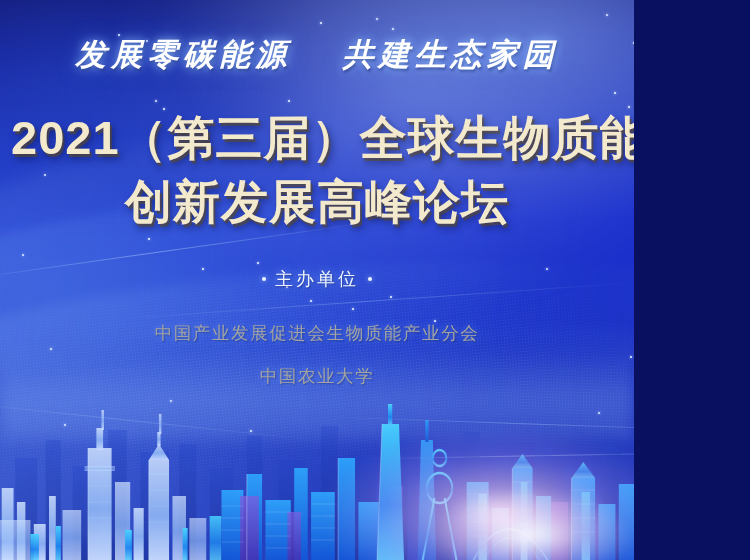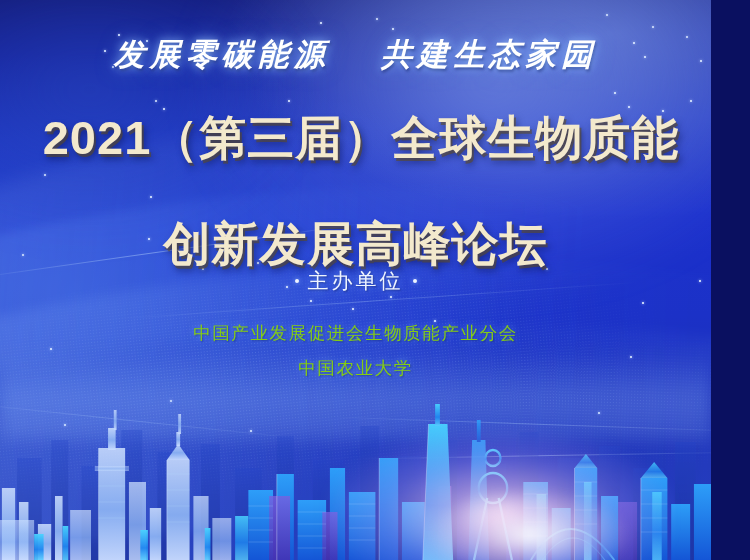--- a/index.html
+++ b/index.html
@@ -2,21 +2,21 @@
 <html><head>
 <meta charset="utf-8">
 <style>
   html, body {
     margin: 0;
     padding: 0;
     background: #0a1060;
   }
   #poster {
     position: relative;
-    width: 711px;
+    width: 634px;
     height: 560px;
     overflow: hidden;
     font-family: "Liberation Sans", "DejaVu Sans", sans-serif;
     background: #1422a8;
     user-select: none;
   }
 
   
   .bg-base {
     position: absolute;
@@ -191,26 +191,26 @@
     font-weight: 900;
     font-size: 47px;
     letter-spacing: 1px;
     line-height: 1.0;
     white-space: nowrap;
     text-shadow:
       2px 3px 0 rgba(96,74,24,.55),
       3px 5px 7px rgba(10,18,80,.55);
   }
   .title-1 { top: 114px; margin-left: 11px; }
-  .title-2 { top: 178px; margin-top: 42px; }
+  .title-2 { top: 178px; }
 
   .subhead {
     position: absolute;
     top: 267px; left: 0; right: 0;
-    font-size: 21px;
+    font-size: 18px;
     font-weight: 500;
     letter-spacing: 3px;
     color: #eef4ff;
     text-shadow: 0 0 8px rgba(120,170,255,.75), 1px 1px 2px rgba(10,20,90,.6);
     white-space: nowrap;
   }
   .subhead .dot {
     display: inline-block;
     width: 4px; height: 4px;
     border-radius: 50%;
@@ -219,26 +219,26 @@
     margin: 0 9px 3px;
     box-shadow: 0 0 5px rgba(160,200,255,.9);
   }
 
   .org {
     position: absolute;
     left: 0; right: 0;
     font-size: 17.5px;
     font-weight: 400;
     letter-spacing: 1.6px;
-    color: #84cc16;
+    color: #a3a3a3;
     text-shadow: 0 0 7px rgba(110,165,255,.7), 1px 1px 2px rgba(10,20,90,.55);
     white-space: nowrap;
   }
   .org-1 { top: 321px; }
-  .org-2 { top: 356px; }
+  .org-2 { top: 364px; }
   .org-3 { top: 404px; }
 </style>
 </head>
 <body>
 
 <div id="poster">
 
   <div class="bg-base"></div>
   <div class="bg-haze-tr"></div>
   <div class="bg-haze-tl"></div>

